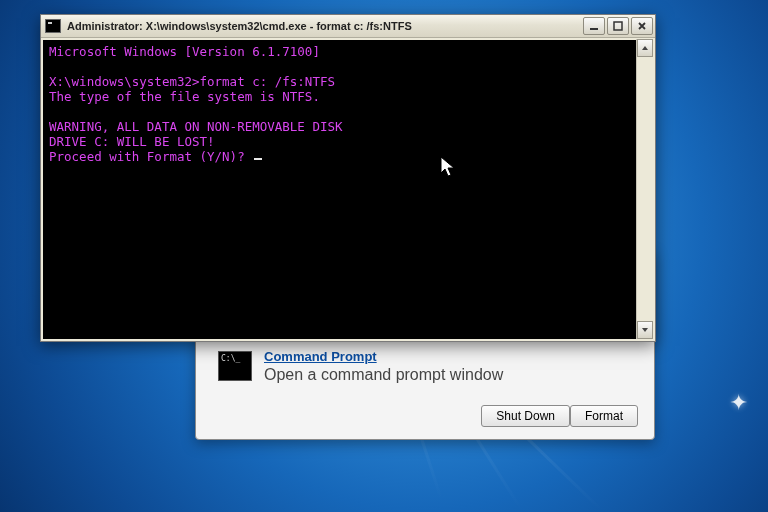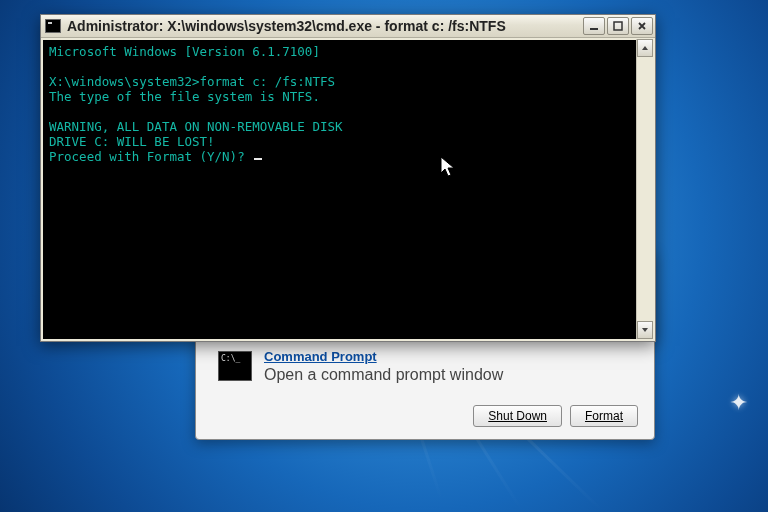--- a/index.html
+++ b/index.html
@@ -87,22 +87,21 @@
   .rec-desc {
     color: #444;
     font-size: 16px;
     margin-top: 2px;
   }
   .rec-buttons {
     position: absolute;
     right: 16px;
     bottom: 12px;
     display: flex;
-    gap: 8px;
-    text-decoration: underline;
+    gap: 0;
   }
   .rec-buttons button {
     font-family: "Segoe UI", Tahoma, sans-serif;
     font-size: 12px;
     padding: 3px 14px;
     background: linear-gradient(#fdfdfd, #e3e3e3);
     border: 1px solid #8a8a8a;
     border-radius: 3px;
     cursor: pointer;
   }
@@ -138,21 +137,21 @@
     flex-shrink: 0;
   }
   .titlebar-icon::before {
     content: "";
     position: absolute;
     left: 2px; top: 2px;
     width: 4px; height: 2px;
     background: #ccc;
   }
   .titlebar-text {
-    font-size: 14px;
+    font-size: 11px;
     font-weight: bold;
     color: #222;
     white-space: nowrap;
     overflow: hidden;
     flex: 1;
   }
   .titlebar-buttons {
     display: flex;
     gap: 2px;
   }
@@ -175,21 +174,21 @@
     background: #000;
     border: 1px solid #666 inset;
     padding: 4px 6px 4px 6px;
     overflow: hidden;
     position: relative;
   }
   .cmd-text {
     font-family: "Lucida Console", Consolas, monospace;
     font-size: 12.5px;
     line-height: 15px;
-    color: #14b8a6;
+    color: #d946ef;
     white-space: pre;
   }
   .cursor {
     display: inline-block;
     width: 8px;
     height: 2px;
     background: #e8e8e8;
     vertical-align: baseline;
     margin-left: 2px;
     position: relative;

